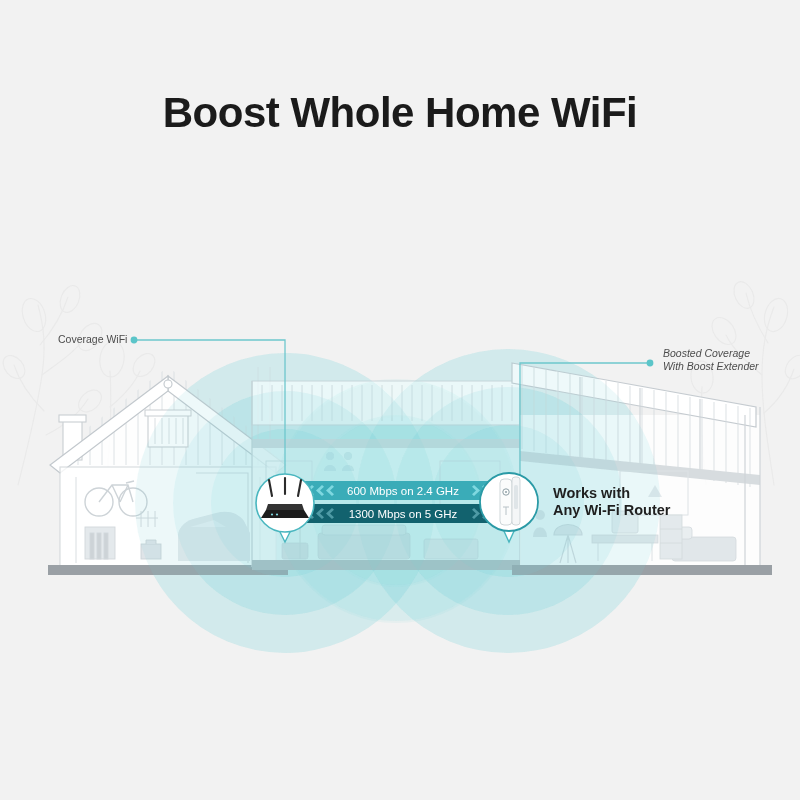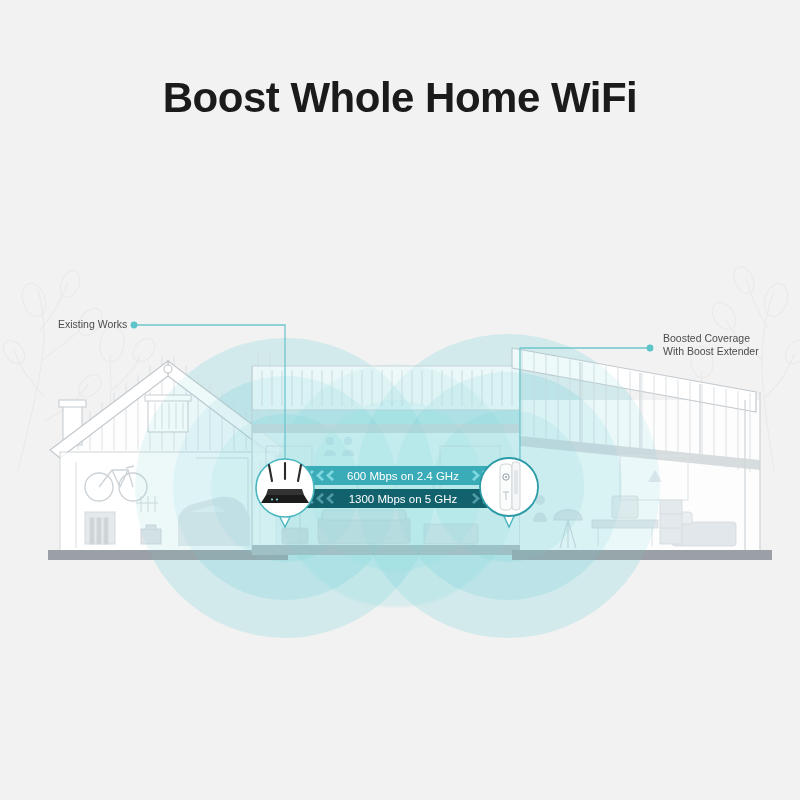--- a/index.html
+++ b/index.html
@@ -9,21 +9,21 @@
   body {
     width: 800px;
     height: 800px;
     background: #f2f2f2;
     font-family: "Liberation Sans", sans-serif;
     overflow: hidden;
     position: relative;
   }
   #stage {
     position: absolute;
-    left: 0; top: 0;
+    left: 0; top: 15px;
     width: 800px;
     height: 688px;
   }
   .page-title {
     position: absolute;
     left: 0;
     top: 74px;
     width: 800px;
     text-align: center;
     font-size: 42px;
@@ -40,21 +40,21 @@
     height: 800px;
   }
   .anno-text {
     position: absolute;
     font-size: 10.5px;
     color: #4c4c4c;
     line-height: 12.5px;
     white-space: nowrap;
   }
   #anno-left { left: 58px; top: 318px; }
-  #anno-right { left: 663px; top: 332px; }
+  #anno-right { left: 663px; top: 332px; font-style: italic; }
   .works-text {
     position: absolute;
     left: 553px;
     top: 470px;
     font-size: 14.5px;
     font-weight: bold;
     color: #1f1f1f;
     line-height: 17px;
     white-space: nowrap;
   }
@@ -421,22 +421,26 @@
         <rect x="512" y="462" width="8" height="48" rx="3" fill="#f4f6f7" stroke="#cfd6d9" stroke-width="1"></rect>
         <rect x="514" y="470" width="4" height="24" rx="1.5" fill="#dfe5e8"></rect>
         <circle cx="506" cy="477" r="3.2" fill="none" stroke="#8fa0a7" stroke-width="1"></circle>
         <circle cx="506" cy="477" r="1" fill="#8fa0a7"></circle>
         <path d="M503,492 L509,492 M506,492 L506,500" stroke="#b8c2c7" stroke-width="1"></path>
       </g>
     </g>
   </svg>
 
   <div class="anno-text" id="anno-left">
-    <span>Existing Works</span>
+    <span>Coverage WiFi</span>
   </div>
 
   <div class="anno-text" id="anno-right">
     <div>Boosted Coverage</div>
     <div>With Boost Extender</div>
   </div>
 
+  <div class="works-text">
+    <div>Works with</div>
+    <div>Any Wi-Fi Router</div>
+  </div>
 
 </div>
 
 </body></html>

